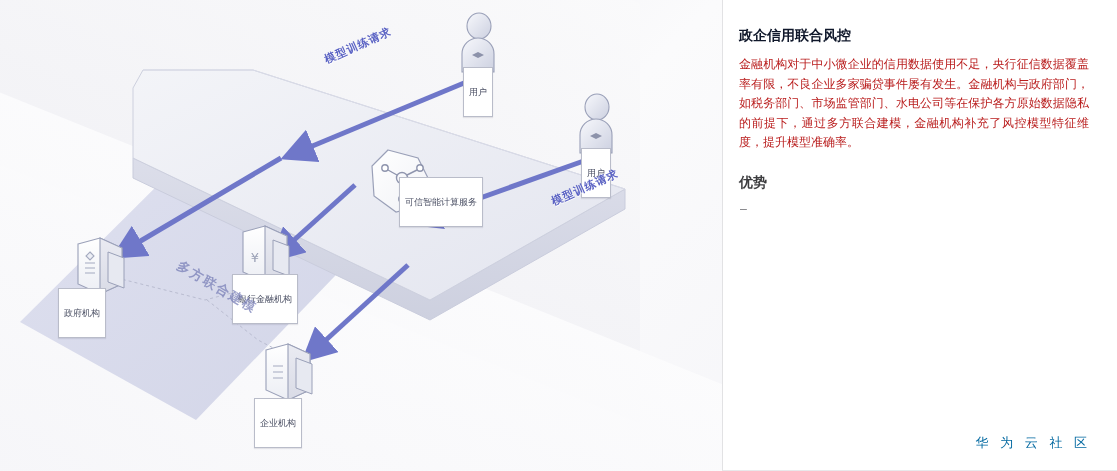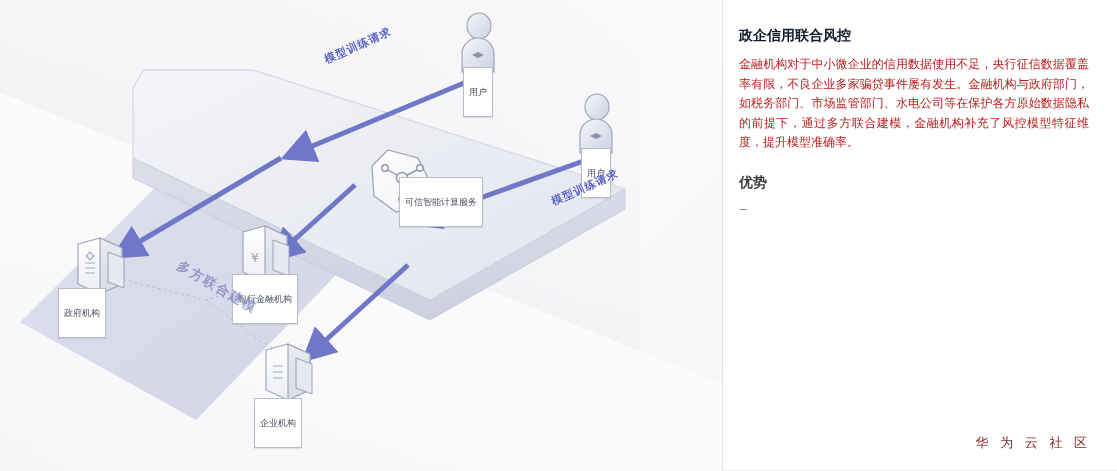--- a/index.html
+++ b/index.html
@@ -75,21 +75,21 @@
   ul.adv li{
     position:relative;padding-left:16px;margin-bottom:9px;
     font-size:12px;line-height:19.5px;color:#8a8a8e;text-align:justify;
   }
   ul.adv li .dash{
     position:absolute;left:1px;top:0;color:#8a8a8e;font-size:12px;
     line-height:19.5px;
   }
   .watermark{
     position:absolute;right:26px;bottom:18px;
-    color:#7f1d1d;font-size:13px;letter-spacing:4px;white-space:nowrap;
+    color:#0369a1;font-size:13px;letter-spacing:4px;white-space:nowrap;
   }
 </style>
 </head>
 <body>
 
 <div class="page">
 
   <div class="diagram">
     <div class="band band-a"></div>
     <div class="band band-b"></div>

